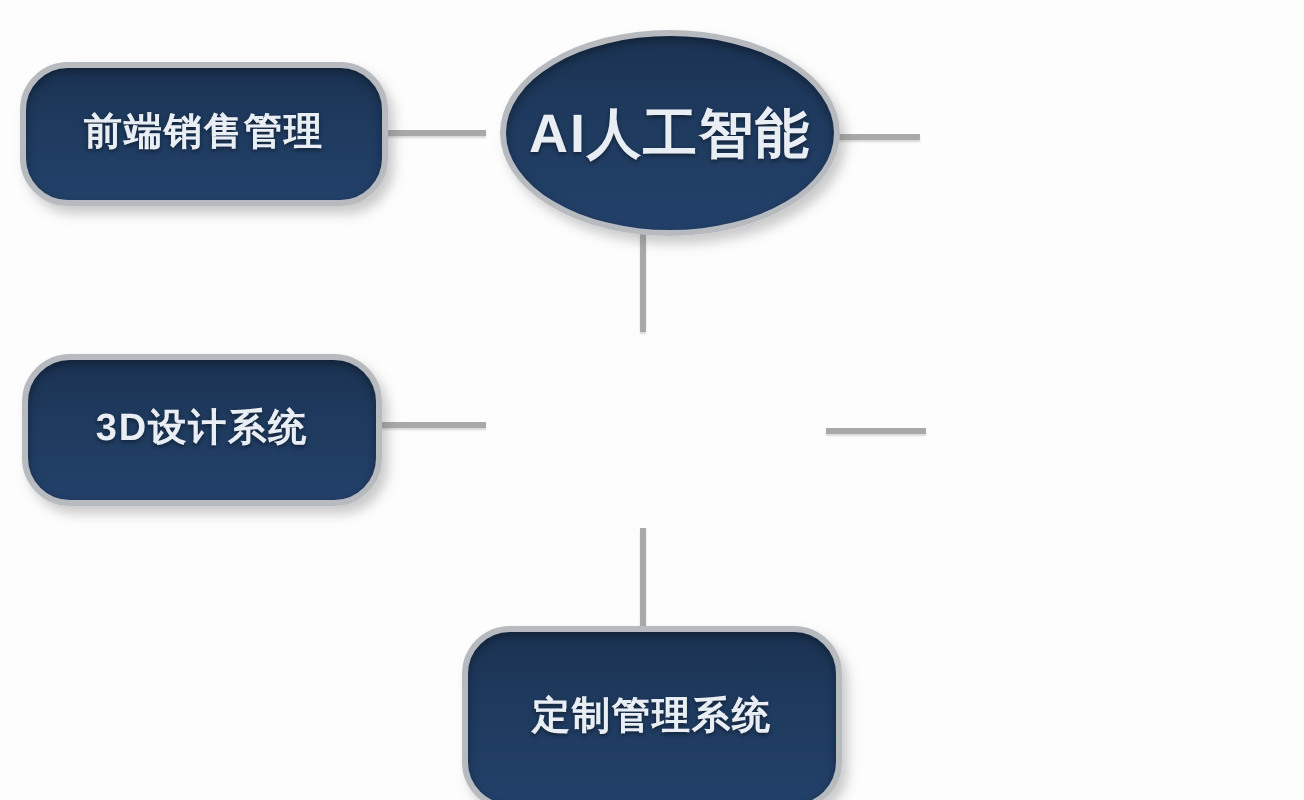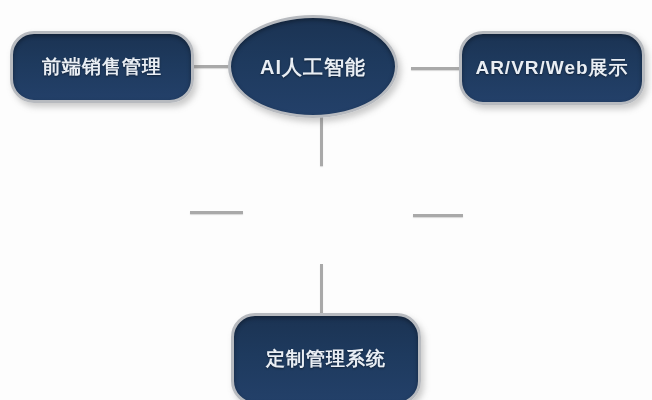--- a/index.html
+++ b/index.html
@@ -33,21 +33,21 @@
     text-shadow: 0 1px 2px rgba(0,0,0,0.45);
     letter-spacing: 1px;
     line-height: 24px;
     font-weight: bold;
   }
   .rect { border-radius: 24px; font-size: 19px; }
   .ellipse { border-radius: 50%; }
 
   
   .pos-frontend  { left: 10px;  top: 31px;  width: 184px; height: 72px; }
-  .pos-ai        { left: 228px; top: 15px;  width: 170px; height: 103px; font-size: 20px; }
+  .pos-ai        { left: 250px; top: 15px;  width: 170px; height: 103px; font-size: 27px; }
   .pos-arvr      { left: 459px; top: 31px;  width: 186px; height: 74px; }
   .pos-3d        { left: 11px;  top: 177px; width: 180px; height: 76px; }
   .pos-platform  { left: 242px; top: 164px; width: 172px; height: 102px; font-size: 19px; }
   .pos-materials { left: 462px; top: 180px; width: 184px; height: 72px; }
   .pos-custom    { left: 231px; top: 313px; width: 190px; height: 92px; }
 
   
   .connector {
     position: absolute;
     background: #a9a9a9;
@@ -73,24 +73,24 @@
   <div class="connector c-platform-custom"></div>
 
   <div class="node rect pos-frontend">
     <span class="lbl">前端销售管理</span>
   </div>
 
   <div class="node ellipse pos-ai">
     <span class="lbl">AI人工智能</span>
   </div>
 
-  <div class="node rect pos-arvr">
-    <span class="lbl">AR/VR/Web展示</span>
+
+  <div class="node rect pos-3d">
+    <span class="lbl">3D设计系统</span>
   </div>
-
 
 
 
   <div class="node rect pos-custom">
     <span class="lbl">定制管理系统</span>
   </div>
 
 </div>
 
 </body></html>

